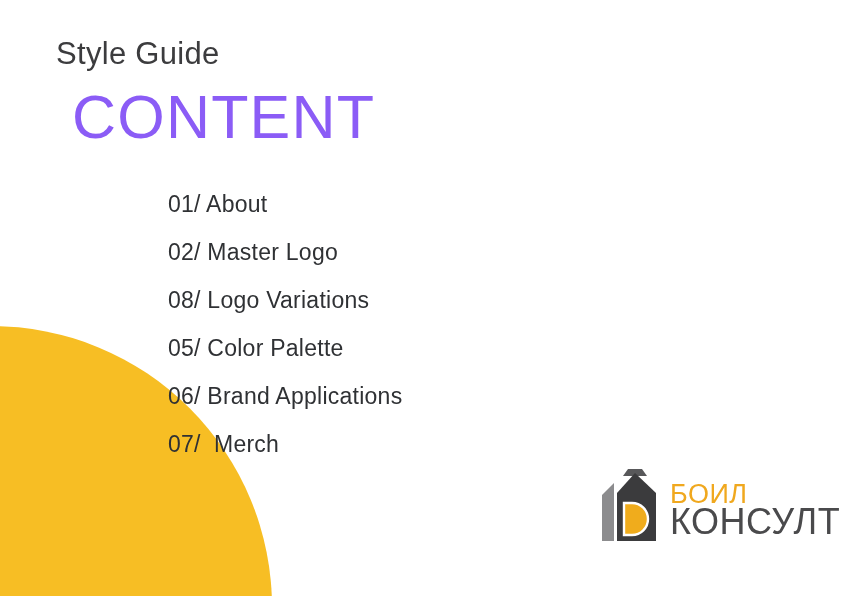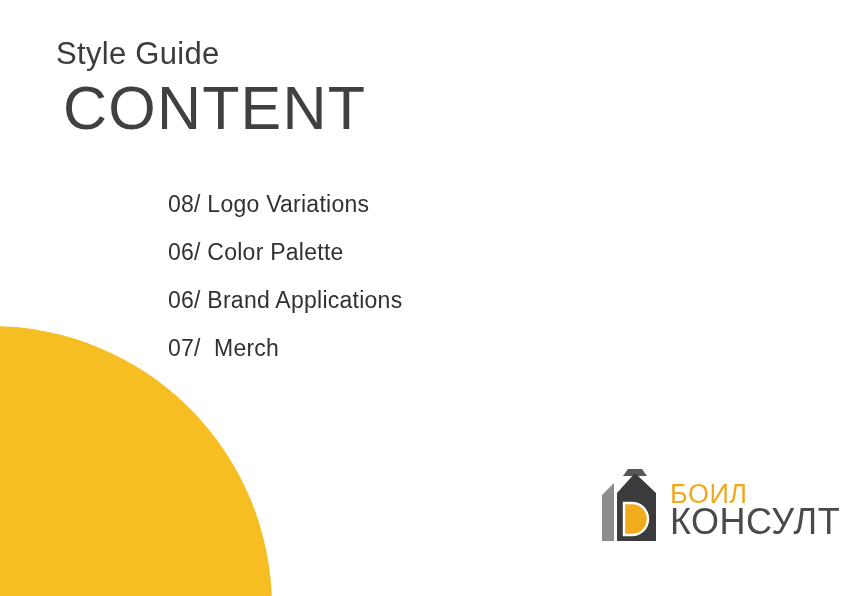--- a/index.html
+++ b/index.html
@@ -44,23 +44,23 @@
     letter-spacing: 0.3px;
     color: #3C3C3E;
     line-height: 1.0;
     margin: 0 0 6px 0;
     white-space: nowrap;
   }
   #maintitle {
     font-size: 61px;
     font-weight: 400;
     letter-spacing: 1.2px;
-    color: #404040;
+    color: #8b5cf6;
     line-height: 1.05;
-    margin: 7px;
+    margin: 16px;
     white-space: nowrap;
   }
 
   
   #toc {
     position: absolute;
     left: 168px;
     top: 180px;
     z-index: 2;
     list-style: none;
@@ -122,22 +122,24 @@
 <div id="slide">
 
   <div id="yellow-circle"></div>
 
   <div id="heading">
     <div id="eyebrow">Style Guide</div>
     <div id="maintitle">CONTENT</div>
   </div>
 
   <ul id="toc">
+    <li class="toc-item">01/ About</li>
+    <li class="toc-item">02/ Master Logo</li>
     <li class="toc-item">08/ Logo Variations</li>
-    <li class="toc-item">06/ Color Palette</li>
+    <li class="toc-item">05/ Color Palette</li>
     <li class="toc-item">06/ Brand Applications</li>
     <li class="toc-item">07/  Merch</li>
   </ul>
 
   <div id="logo">
 
     <svg id="logo-mark" viewBox="0 0 62 80">
 
       <polygon points="2,26 14,14 14,72 2,72" fill="#8C8C8E"></polygon>
 

